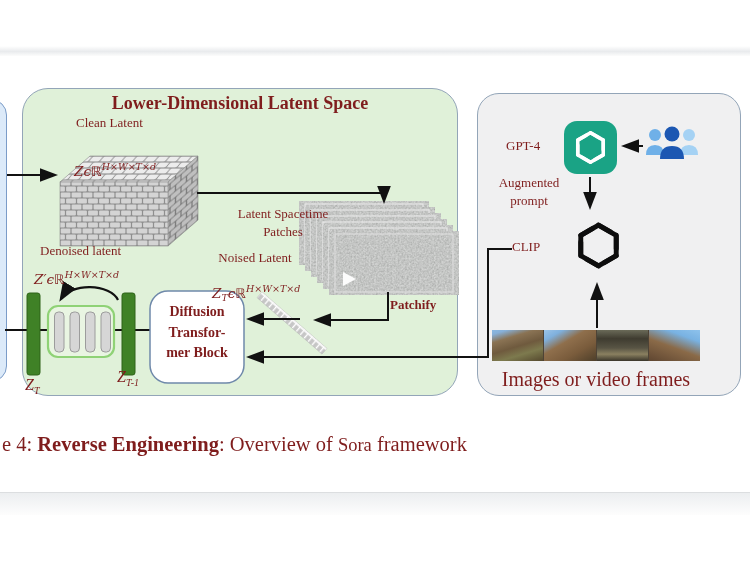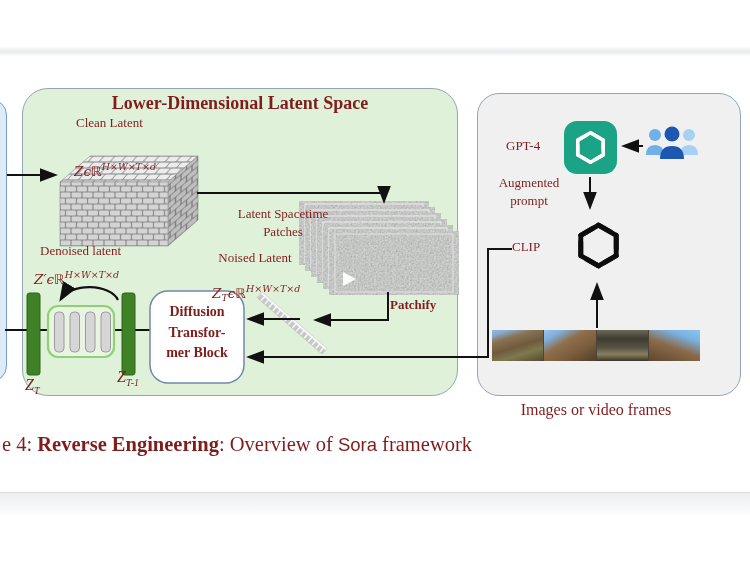--- a/index.html
+++ b/index.html
@@ -37,21 +37,21 @@
              display:flex;align-items:center;justify-content:center;}
   .human-icon{position:absolute;left:644px;top:125px;width:56px;height:40px;}
   .imgstrip{position:absolute;left:492px;top:330px;width:208px;height:31px;display:flex;}
   .imgstrip .ph{flex:1 1 25%;border-right:1px solid #4e4336;}
   .imgstrip .ph:last-child{border-right:none;}
   .ph1{background:linear-gradient(163deg,#8ab9e2 0%,#87b0d8 10%,#8a7354 28%,#6f5a3e 52%,#7d7a4e 72%,#55492e 100%);}
   .ph2{background:linear-gradient(150deg,#9cc4e8 0%,#7fb0dd 18%,#8f6f4c 40%,#7a5c3c 68%,#4e3f2a 100%);}
   .ph3{background:linear-gradient(180deg,#6a6a58 0%,#3f3c30 28%,#585444 58%,#8a8060 78%,#3a352a 100%);}
   .ph4{background:linear-gradient(200deg,#8ec2ec 0%,#79b2e2 24%,#8a6a48 55%,#5f4631 100%);}
   .caption{position:absolute;left:2px;top:433px;font-size:20.5px;}
-  .caption .mono{font-family:Liberation Sans, sans-serif;font-size:18.5px;margin-top:48px;}
+  .caption .mono{font-family:Liberation Serif, serif;font-size:18.5px;margin-top:48px;}
 </style>
 </head>
 <body>
 
 <div class="frame">
 
   <div class="sep-top"></div>
   <div class="sep-bottom"></div>
 
   <div class="box blue-partial"></div>
@@ -181,21 +181,21 @@
     <span>Transfor-</span><br>
     <span>mer Block</span>
   </div>
 
   <div class="lbl t15" style="left:506px;top:139px;">GPT-4</div>
   <div class="lbl t15 c" style="left:486px;top:174px;width:86px;line-height:17.5px;">
     <span>Augmented</span><br>
     <span>prompt</span>
   </div>
   <div class="lbl t15" style="left:512px;top:240px;">CLIP</div>
-  <div class="lbl c" style="left:492px;top:368px;width:208px;font-size:16px;margin-top:33px;">Images or video frames</div>
+  <div class="lbl c" style="left:492px;top:368px;width:208px;font-size:20px;">Images or video frames</div>
 
   <div class="gpt-icon">
     <svg width="41" height="41" viewBox="0 0 64 64">
       <g stroke="#ffffff" stroke-width="5.5" fill="none" stroke-linecap="round" stroke-linejoin="round">
         <path id="bladeW" d="M32,9 L51.9,20.5 L51.9,36"></path>
         <use href="#bladeW" transform="rotate(60 32 32)"></use>
         <use href="#bladeW" transform="rotate(120 32 32)"></use>
         <use href="#bladeW" transform="rotate(180 32 32)"></use>
         <use href="#bladeW" transform="rotate(240 32 32)"></use>
         <use href="#bladeW" transform="rotate(300 32 32)"></use>

